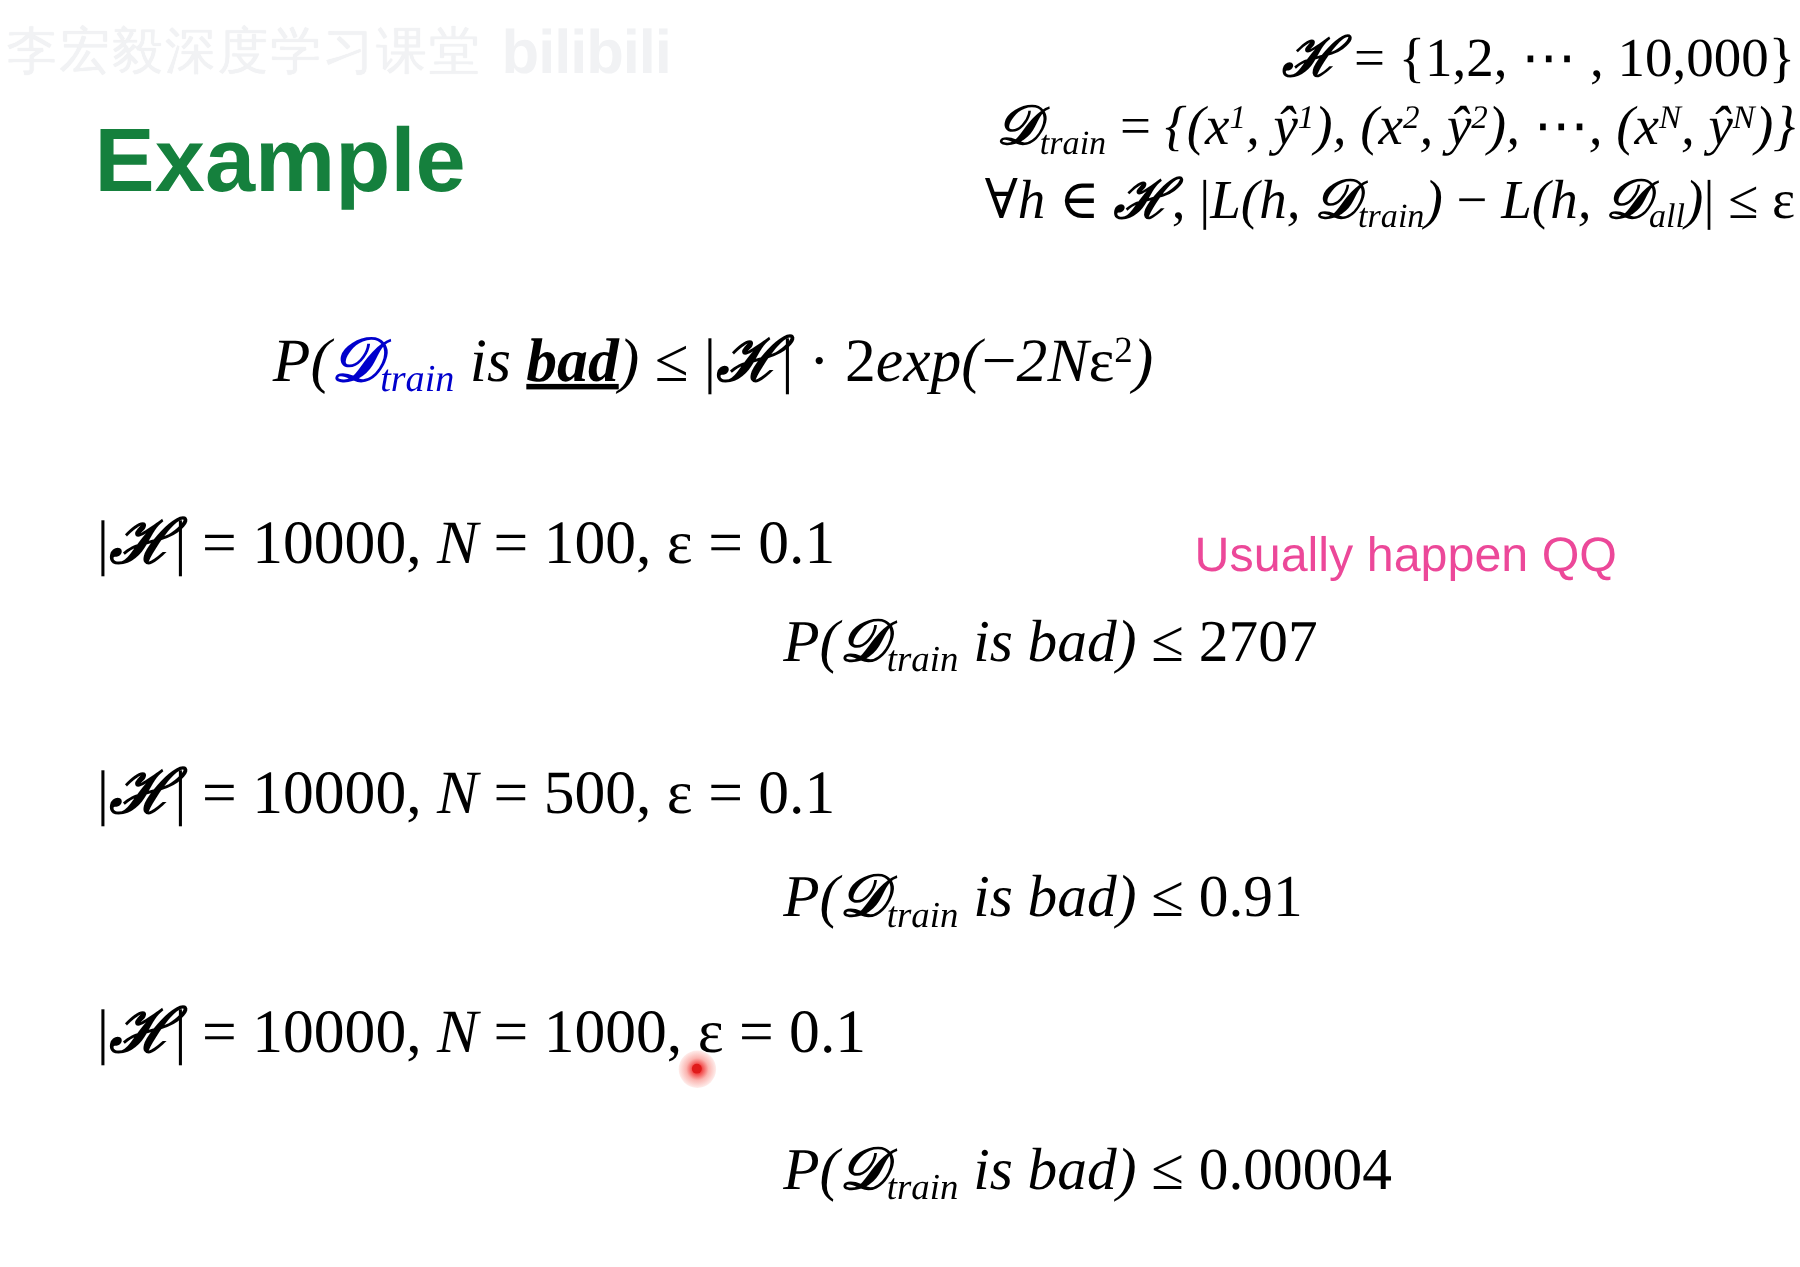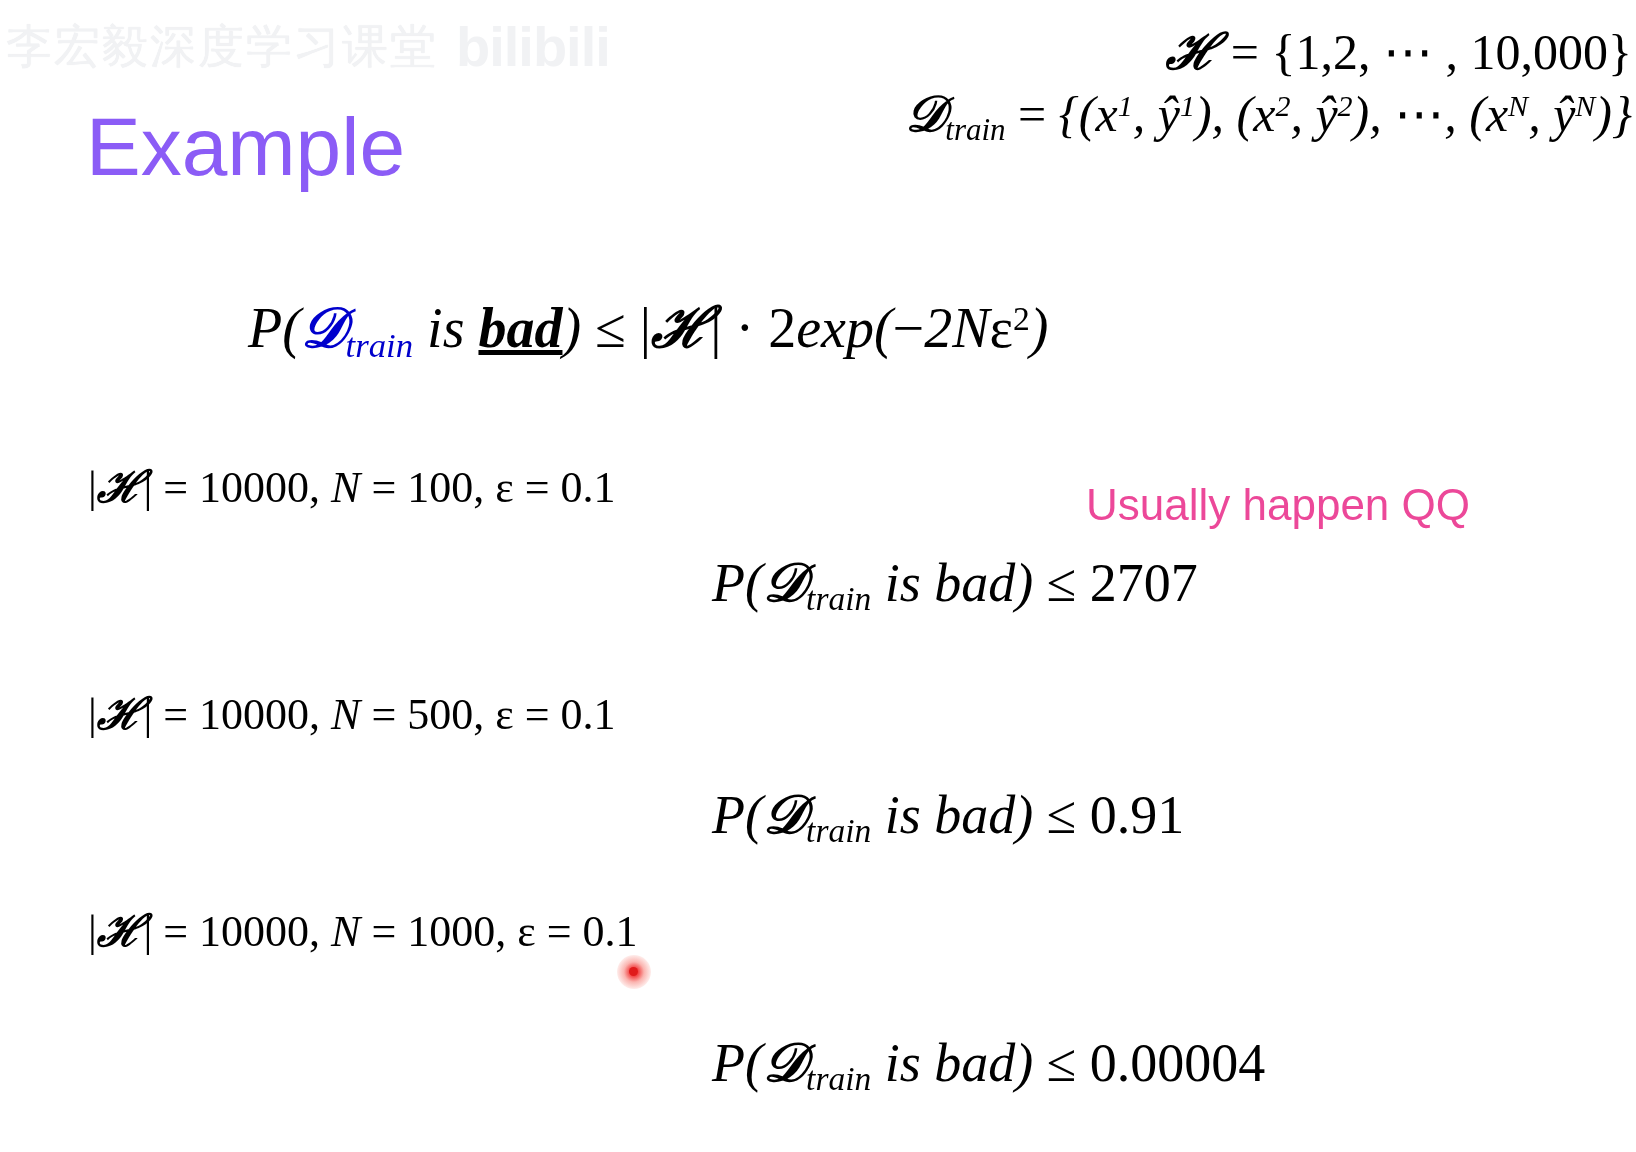--- a/index.html
+++ b/index.html
@@ -45,23 +45,23 @@
     white-space: nowrap;
   }
 
   
   #slide-title {
     position: absolute;
     left: 86px;
     top: 106px;
     font-family: "Liberation Sans", sans-serif;
     font-size: 82px;
-    font-weight: 400;
+    font-weight: 700;
     line-height: 1;
-    color: #8b5cf6;
+    color: #15803d;
     letter-spacing: 0px;
   }
 
   
   .math {
     font-family: "Liberation Serif", "DejaVu Serif", serif;
     font-style: italic;
     color: #000000;
     white-space: nowrap;
     line-height: 1.12;
@@ -101,21 +101,21 @@
     position: absolute;
     left: 248px;
     top: 296px;
     font-size: 56px;
   }
 
   
   .param-line {
     position: absolute;
     left: 88px;
-    font-size: 44px;
+    font-size: 56px;
   }
   .result-line {
     position: absolute;
     font-size: 54px;
   }
 
   #param-1  { top: 462px; }
   #result-1 { left: 712px;  top: 552px; text-align: center; }
   #param-2  { top: 689px; }
   #result-2 { left: 712px;  top: 784px; }
@@ -174,20 +174,23 @@
 <div id="header-formulas">
 
   <div class="fline math">
     <span class="cal">ℋ</span><span class="up"> = </span><span class="up">{1,2, ⋯ , 10,000}</span>
   </div>
 
   <div class="fline math">
     <span class="cal">𝒟</span><sub>train</sub><span class="up"> = </span><span>{(<i>x</i><sup>1</sup>, <i>ŷ</i><sup>1</sup>), (<i>x</i><sup>2</sup>, <i>ŷ</i><sup>2</sup>), <span class="up">⋯</span>, (<i>x</i><sup>N</sup>, <i>ŷ</i><sup>N</sup>)}</span>
   </div>
 
+  <div class="fline math">
+    <span class="up">∀</span><i>h</i> <span class="up">∈</span> <span class="cal">ℋ</span><span class="up">, |</span><i>L</i>(<i>h</i>, <span class="cal">𝒟</span><sub>train</sub>) <span class="up">−</span> <i>L</i>(<i>h</i>, <span class="cal">𝒟</span><sub>all</sub>)<span class="up">| ≤ </span><span class="up">ε</span>
+  </div>
 
 </div>
 
 <div id="main-bound" class="math">
   <i>P</i>(<span class="cal blue">𝒟</span><sub class="blue">train</sub> <i>is</i> <span class="bold">bad</span>)
   <span class="up">≤</span> <span class="up">|</span><span class="cal">ℋ</span><span class="up">|</span>
   <span class="up">·</span> <span class="up">2</span><i>exp</i>(<span class="up">−</span>2<i>N</i><span class="up">ε</span><sup class="up">2</sup>)
 </div>
 
 <div id="param-1" class="param-line math">

